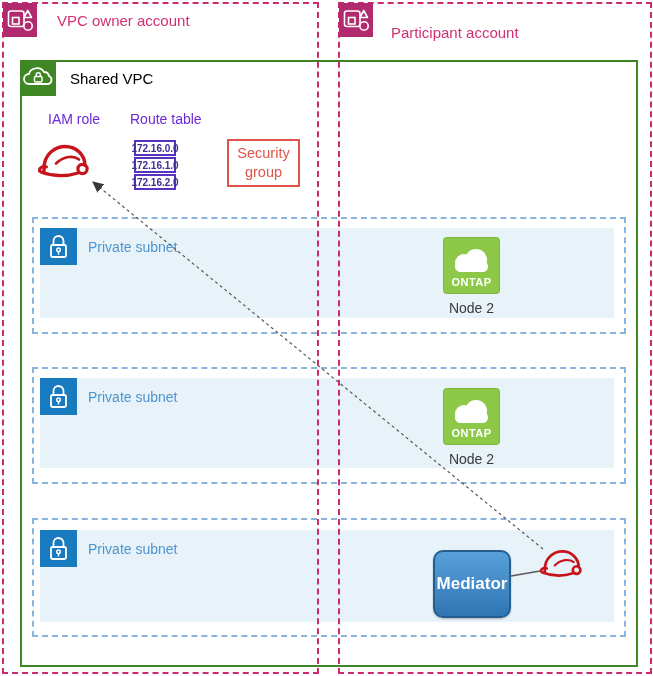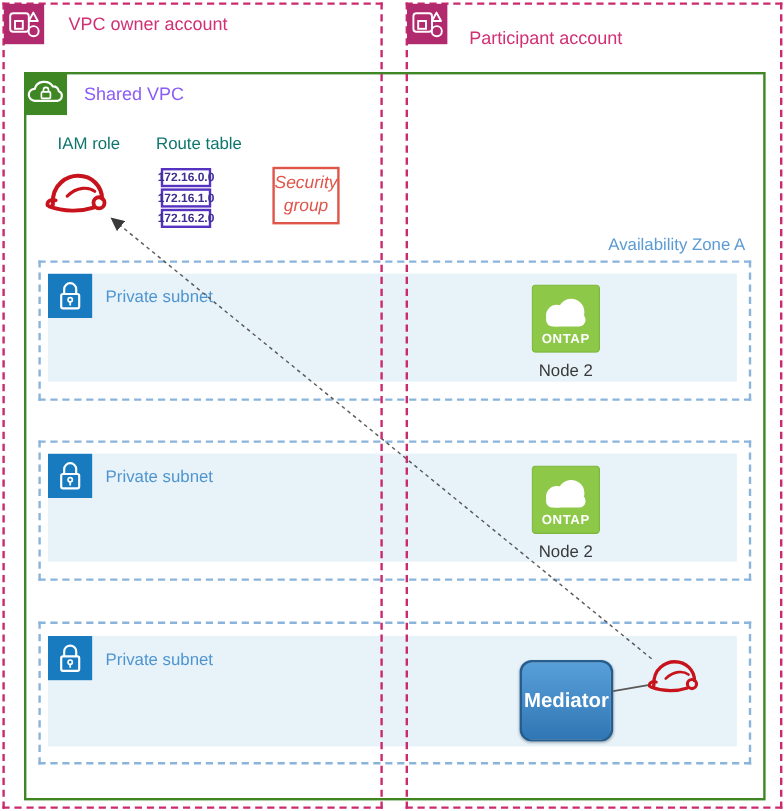--- a/index.html
+++ b/index.html
@@ -9,34 +9,34 @@
   }
   .abs{position:absolute;}
 
   
   .account-box{border:2px dashed #cb2a6f;background:transparent;z-index:50;pointer-events:none;}
   .account-label{color:#d13075;font-size:15px;z-index:51;white-space:nowrap;}
   .account-icon{width:34px;height:34px;z-index:52;}
 
   
   .vpc-box{border:2px solid #3f8624;z-index:1;}
-  .vpc-label{color:#8b5cf6;font-size:15px;z-index:6;white-space:nowrap;}
+  .vpc-label{color:#000000;font-size:15px;z-index:6;white-space:nowrap;}
   .vpc-icon{width:36px;height:36px;z-index:6;}
 
   
   .az-box{border:2px dashed #8ab4dc;z-index:2;}
   .az-label{color:#5b9bd5;font-size:14px;text-align:right;z-index:5;}
 
   
   .subnet{background:#e7f2f9;z-index:3;}
   .subnet-label{color:#4e95d0;font-size:14px;z-index:5;white-space:nowrap;}
   .lock-icon{width:37px;height:37px;z-index:5;}
 
   
-  .res-label{color:#0f766e;font-size:14px;z-index:5;white-space:nowrap;}
+  .res-label{color:#6d28d9;font-size:14px;z-index:5;white-space:nowrap;}
   .route-table{z-index:5;}
   .route-entry{
     box-sizing:border-box;width:42px;height:16px;margin-bottom:1px;
     border:2px solid #5632c0;background:#fff;color:#3c2e92;
     font-size:10px;font-weight:bold;display:flex;align-items:center;justify-content:center;
   }
   .security-group{
     box-sizing:border-box;border:2px solid #e0554a;color:#e0554a;background:#fff;
     font-size:14.5px;line-height:1.3;display:flex;align-items:center;justify-content:center;
     text-align:center;z-index:5;
@@ -82,23 +82,22 @@
     <path d="M19 26 C27 18 37 18 42 22" fill="none" stroke="#c7131c" stroke-width="2.6" stroke-linecap="round"></path>
   </svg>
 
   <div class="abs res-label" style="left:130px;top:111px;">Route table</div>
   <div class="abs route-table" style="left:134px;top:140px;">
     <div class="route-entry">172.16.0.0</div>
     <div class="route-entry">172.16.1.0</div>
     <div class="route-entry">172.16.2.0</div>
   </div>
 
-  <div class="abs security-group" style="left:227px;top:139px;width:56px;height:48px;font-style:italic;">Security group</div>
+  <div class="abs security-group" style="left:227px;top:139px;width:73px;height:48px;">Security group</div>
 
-  <div class="abs az-label" style="left:32px;top:195px;width:589px;">Availability Zone A</div>
   <div class="abs az-box" style="left:32px;top:217px;width:590px;height:113px;"></div>
   <div class="abs subnet" style="left:40px;top:228px;width:574px;height:90px;"></div>
   <svg class="abs lock-icon" style="left:40px;top:228px;" viewBox="0 0 37 37">
     <rect x="0" y="0" width="37" height="37" fill="#187bc0"></rect>
     <path d="M13.5 17 v-4 a5 5 0 0 1 10 0 v4" fill="none" stroke="#fff" stroke-width="1.8"></path>
     <rect x="11" y="17" width="15" height="12" rx="1.5" fill="none" stroke="#fff" stroke-width="1.8"></rect>
     <circle cx="18.5" cy="21.8" r="1.8" fill="none" stroke="#fff" stroke-width="1.4"></circle>
     <path d="M18.5 23.5 v3" stroke="#fff" stroke-width="1.5"></path>
   </svg>
   <div class="abs subnet-label" style="left:88px;top:239px;">Private subnet</div>

